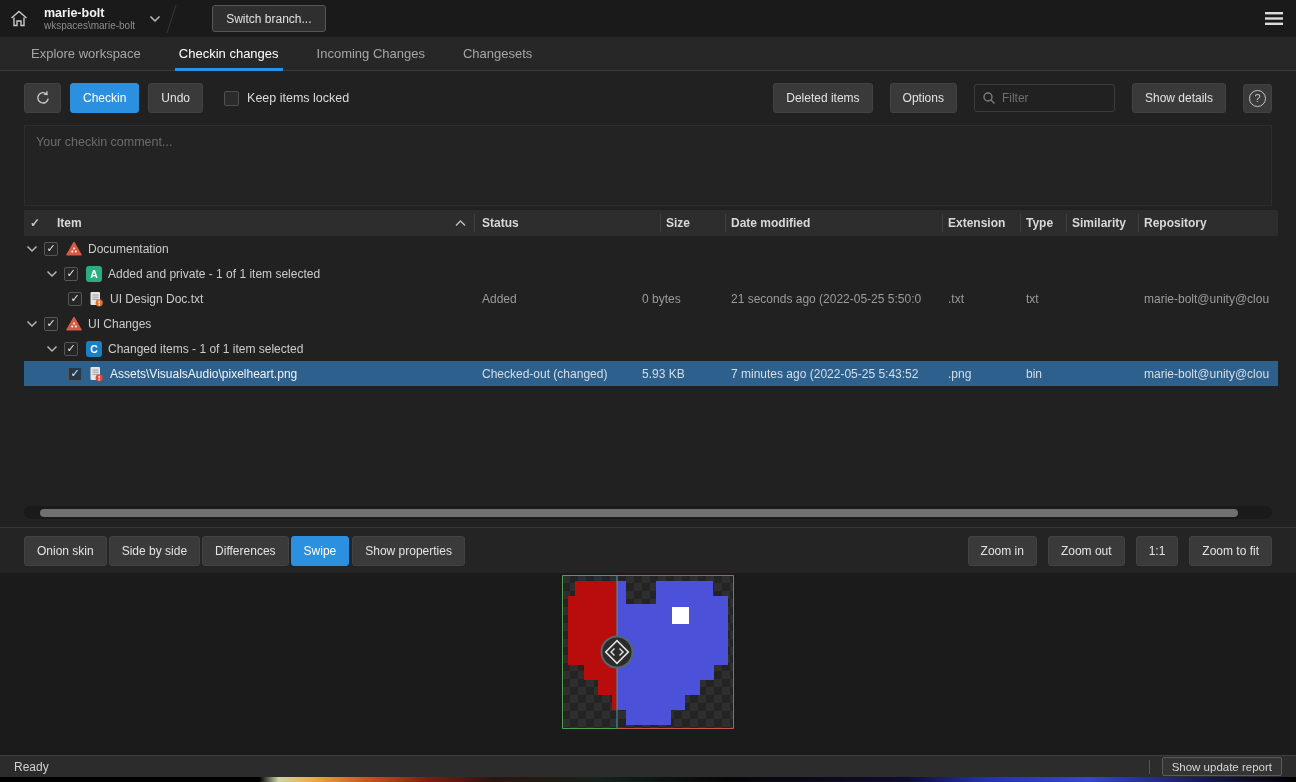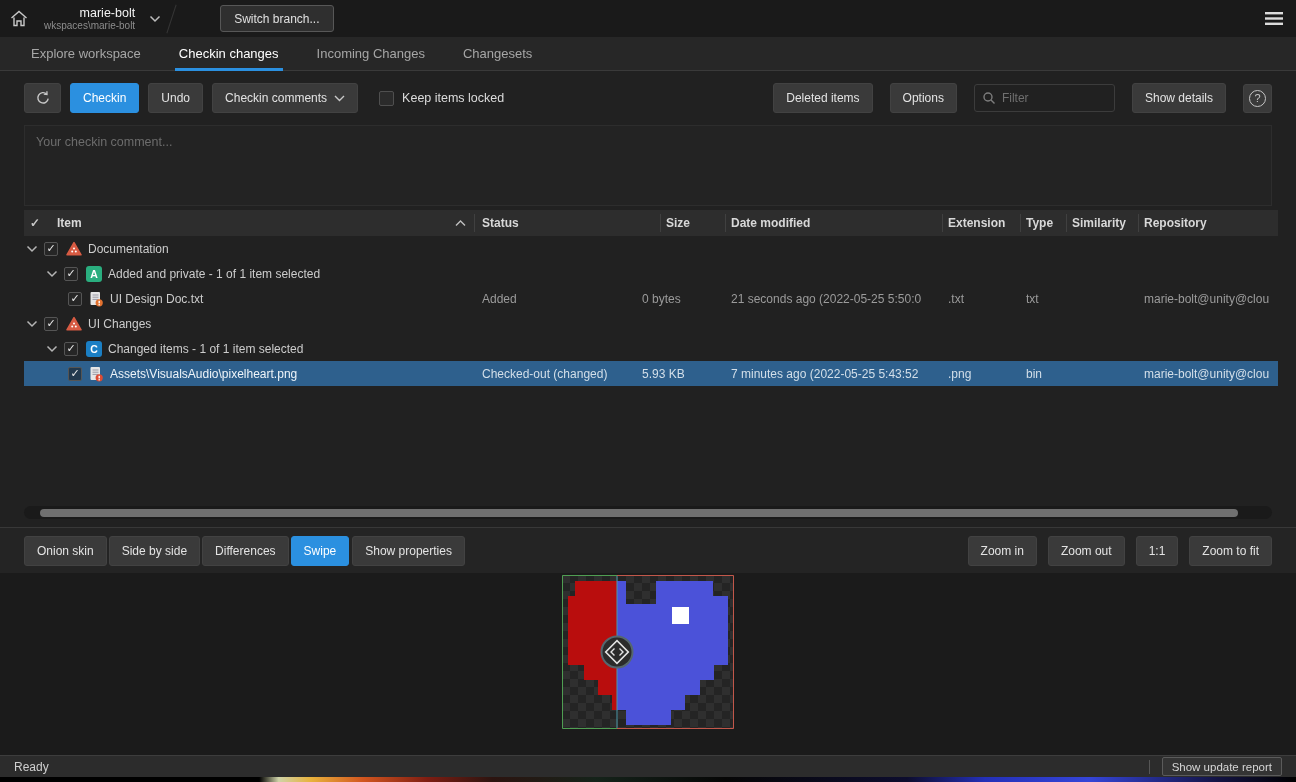--- a/index.html
+++ b/index.html
@@ -9,28 +9,28 @@
     font-family:"Liberation Sans", sans-serif; font-size:12px;
     position:relative;
   }
   .abs { position:absolute; }
 
   
   .topbar { top:0; left:0; width:1296px; height:37px; background:#1a1a1a;
             display:flex; align-items:center; }
   .home-btn { width:38px; height:37px; display:flex; align-items:center; justify-content:center; cursor:pointer; }
   .ws-block { margin-left:6px; line-height:1.15; cursor:pointer; }
-  .ws-name { font-size:12.5px; font-weight:normal; color:#f2f2f2;text-align:right; }
+  .ws-name { font-size:12.5px; font-weight:bold; color:#f2f2f2; }
   .ws-path { font-size:10px; color:#8d8d8d; }
   .dd-chev { margin:0 10px 0 14px; cursor:pointer; display:flex; align-items:center; }
   .diag-sep { width:1px; height:30px; background:#353535; transform:rotate(18deg); margin-right:16px; }
   .branch-block { display:flex; align-items:flex-start; gap:6px; line-height:1.15; }
   .branch-name { font-size:12.5px; font-weight:bold; color:#f2f2f2; }
   .branch-sub { font-size:10px; color:#8d8d8d; }
-  .switch-btn { margin-left:32px; height:27px; padding:4px 13px; background:#2f2f2f;
+  .switch-btn { margin-left:24px; height:27px; padding:4px 13px; background:#2f2f2f;
                 border:1px solid #575757; border-radius:3px; color:#e0e0e0; font-size:12px;
                 display:flex; align-items:center; cursor:pointer; }
   .top-spacer { flex:1; }
   .menu-btn { width:44px; height:37px; display:flex; align-items:center; justify-content:center; cursor:pointer; }
 
   
   .tabbar { top:37px; left:0; width:1296px; height:34px; background:#272727;
             display:flex; align-items:stretch; padding-left:27px;
             border-bottom:1px solid #3a3a3a; }
   .tab { display:flex; align-items:center; padding:0 4px; margin-right:30px;
@@ -171,28 +171,20 @@
   <div class="btn btn-icon">
     <span>
       <svg width="16" height="16" viewBox="0 0 16 16">
           <path d="M13.2 8.6 A5.2 5.2 0 1 1 11.6 4" fill="none" stroke="#c9c9c9" stroke-width="1.4"></path>
           <path d="M11.9 1.2 L12 4.6 L8.8 4.1" fill="none" stroke="#c9c9c9" stroke-width="1.3"></path>
         </svg>
     </span>
   </div>
   <div class="btn btn-primary">Checkin</div>
   <div class="btn">Undo</div>
-  <div class="btn">
-    <span>Checkin comments</span>
-    <span>
-      <svg width="11" height="7" viewBox="0 0 11 7">
-          <polyline points="1,1 5.5,5.5 10,1" fill="none" stroke="#c9c9c9" stroke-width="1.4"></polyline>
-        </svg>
-    </span>
-  </div>
   <div class="chk-row">
     <div class="chk-box"></div>
     <div class="chk-label">Keep items locked</div>
   </div>
   <div class="tb-right">
     <div class="btn">Deleted items</div>
     <div class="btn">Options</div>
     <div class="filter-box">
       <span>
         <svg width="14" height="14" viewBox="0 0 14 14">

